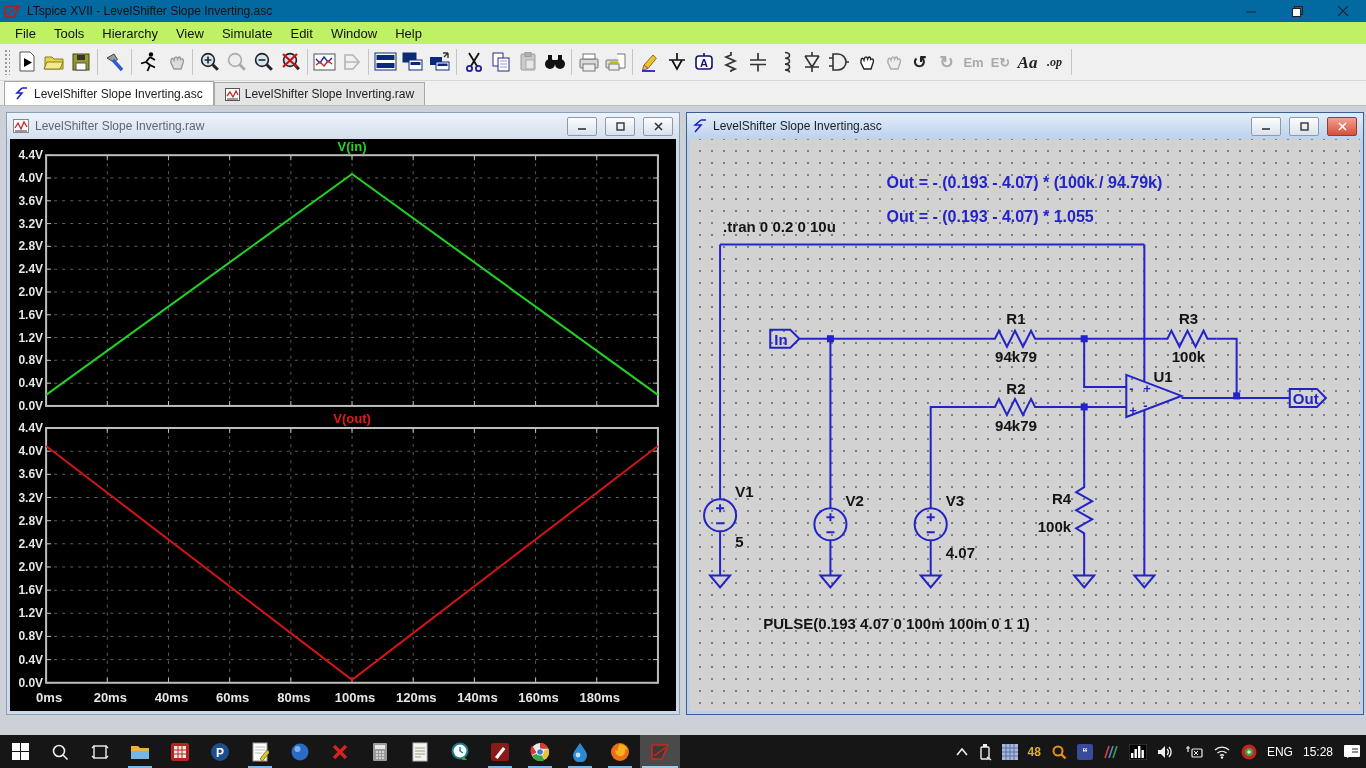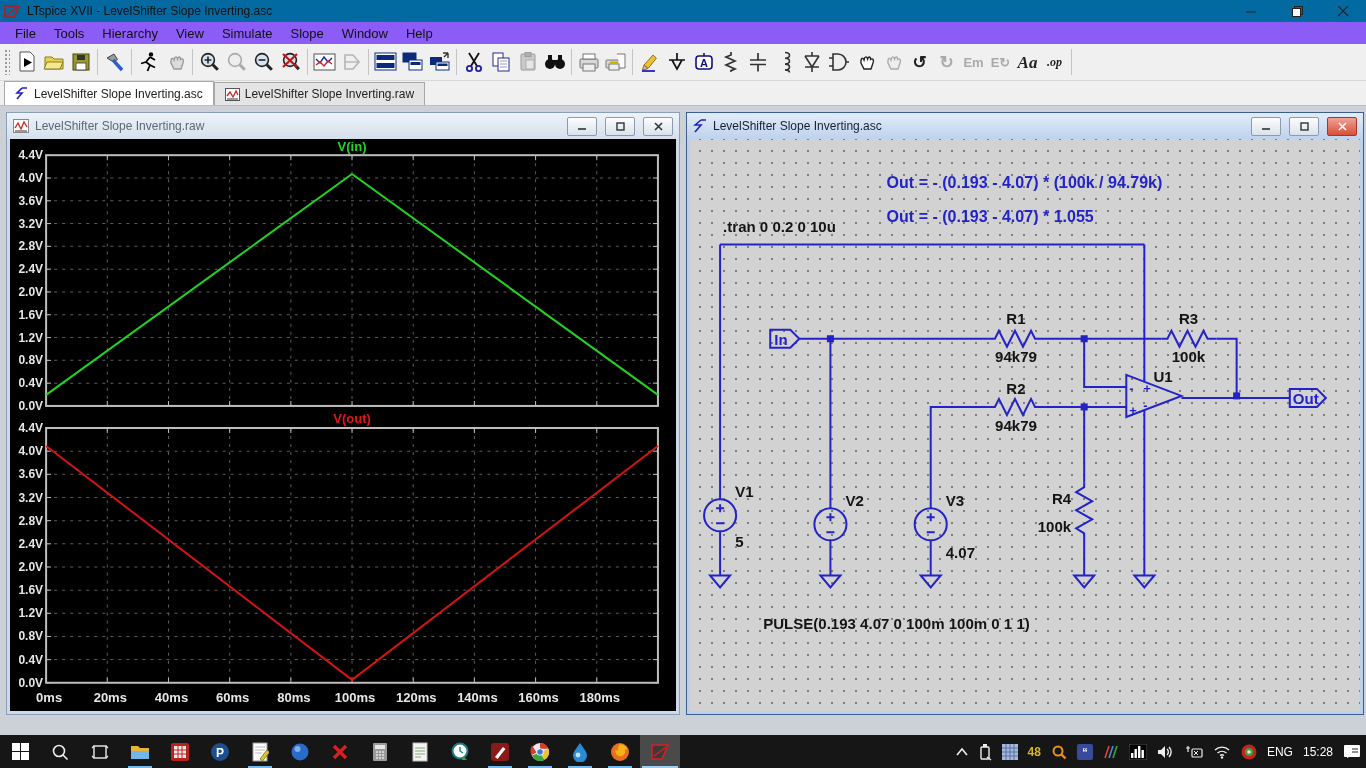--- a/index.html
+++ b/index.html
@@ -5,21 +5,21 @@
   html,body{margin:0;padding:0;background:#888;}
   .screen{position:relative;width:1366px;height:768px;background:#d4d4d4;overflow:hidden;
           font-family:"Liberation Sans",sans-serif;-webkit-font-smoothing:antialiased;}
   
   .titlebar{position:absolute;top:0;left:0;right:0;height:22px;background:#0369a1;display:flex;align-items:center;}
   .lt-logo{width:18px;height:15px;margin:0 5px 0 4px;position:relative;}
   .titlebar .title{font-size:12px;color:#111;}
   .winbtns{margin-left:auto;display:flex;height:22px;}
   .winbtn{width:46px;height:22px;display:flex;align-items:center;justify-content:center;}
   
-  .menubar{position:absolute;top:22px;left:0;right:0;height:22px;background:#8b5cf6;display:flex;align-items:center;padding-left:6px;}
+  .menubar{position:absolute;top:22px;left:0;right:0;height:22px;background:#bef264;display:flex;align-items:center;padding-left:6px;}
   .menu-item{font-size:13px;color:#111;padding:2px 9px;}
   
   .toolbar{position:absolute;top:44px;left:0;right:0;height:36px;background:#f0f0f0;border-bottom:1px solid #d8d8d8;display:flex;align-items:center;}
   .grip{width:6px;height:26px;margin:0 3px 0 4px;background-image:radial-gradient(#9a9a9a 1px,transparent 1.2px);background-size:4px 4px;}
   .tbi{width:27px;height:28px;display:flex;align-items:center;justify-content:center;}
   .tbsep{width:1px;height:26px;background:#c4c4c4;margin:0 3px;}
   .tglyph{font-size:17px;font-weight:bold;color:#222;line-height:1;}
   .tglyph.gray{color:#aaa;}
   .tglyph.serif{font-family:"Liberation Serif",serif;font-style:italic;}
   
@@ -99,21 +99,21 @@
         </span>
     </span>
   </div>
 
   <div class="menubar">
     <span class="menu-item">File</span>
     <span class="menu-item">Tools</span>
     <span class="menu-item">Hierarchy</span>
     <span class="menu-item">View</span>
     <span class="menu-item">Simulate</span>
-    <span class="menu-item">Slope</span>
+    <span class="menu-item">Edit</span>
     <span class="menu-item">Window</span>
     <span class="menu-item">Help</span>
   </div>
 
   <div class="toolbar">
     <span class="grip"></span>
     <span class="tbi">
         <svg width="22" height="22">
           <path d="M4,1 h10 l4,4 v15 h-14 z" fill="#fff" stroke="#555"></path>
           <path d="M8,7 l8,4.5 -8,4.5 z" fill="#000"></path>

